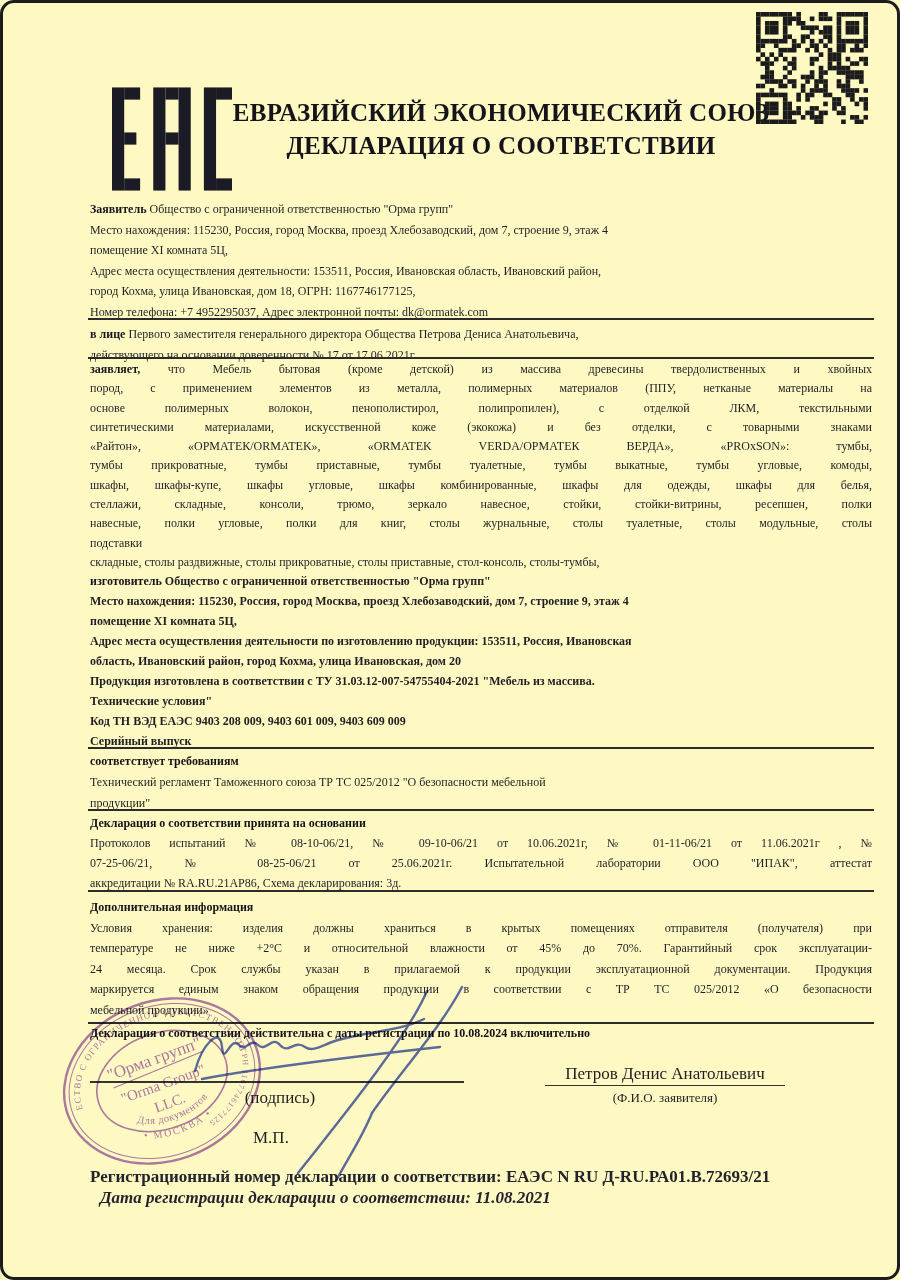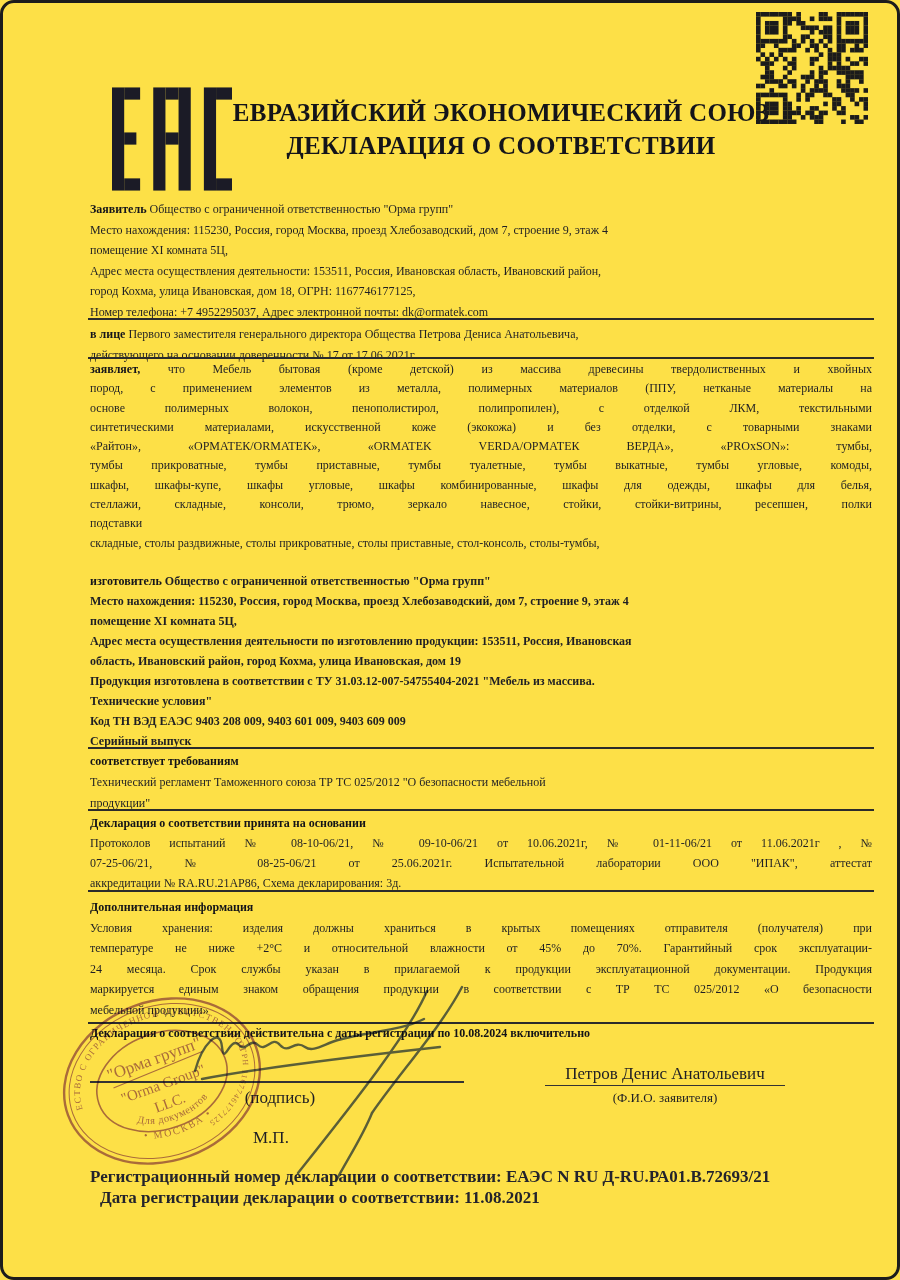--- a/index.html
+++ b/index.html
@@ -5,21 +5,21 @@
   * { margin:0; padding:0; box-sizing:border-box; }
   html,body { width:900px; height:1280px; }
   body {
     font-family: "Liberation Serif", "DejaVu Serif", serif;
     background:#ffffff; color:#1f1f24; position:relative; overflow:hidden;
   }
   .photo-frame {
     position:absolute; inset:0; border:3px solid #1c1c1c; border-radius:14px;
     pointer-events:none; z-index:50;
   }
-  .page { position:absolute; inset:0; background:#fde047; }
+  .page { position:absolute; inset:0; background:#fef9c3; }
 
   
   .eac-logo { position:absolute; left:112px; top:84px; }
   .title-block {
     position:absolute; left:228px; top:96px; width:546px; text-align:center;
     font-weight:bold; font-size:25px; line-height:33px; color:#14141a; letter-spacing:.3px;
   }
   .qr { position:absolute; left:756px; top:12px; }
 
   
@@ -47,21 +47,21 @@
   .fio-name { position:absolute; left:545px; top:1064px; width:240px; text-align:center;
               font-size:17px; border-bottom:1.5px solid #333; padding-bottom:1px; }
   .fio-caption { position:absolute; left:545px; top:1090px; width:240px; text-align:center; font-size:13px; }
 
   .stamp { position:absolute; left:56px; top:985px; mix-blend-mode:multiply; opacity:.85; }
   .autograph { position:absolute; left:140px; top:973px; mix-blend-mode:multiply; opacity:.9; }
 
   .reg-line1 { position:absolute; left:90px; top:1167px; width:782px;
                font-weight:bold; font-size:17px; color:#23232c; }
   .reg-line2 { position:absolute; left:100px; top:1188px; width:772px;
-               font-weight:bold; font-size:17px; color:#23232c; }
+               font-weight:bold; font-size:17px; color:#23232c;font-style:italic; }
 </style>
 </head>
 <body>
 
 <div class="page">
 
   <svg class="eac-logo" width="120" height="110" viewBox="0 0 128 110">
     <g fill="#1b1b26">
       <rect x="0" y="0" width="13" height="110"></rect>
         <rect x="13" y="0" width="17" height="13"></rect>
@@ -413,30 +413,31 @@
 
   <div class="sec sec-declares stretch">
       <div class="tline"><b>заявляет, </b>что Мебель бытовая (кроме детской) из массива древесины твердолиственных и хвойных</div>
       <div class="tline">пород, с применением элементов из металла, полимерных материалов (ППУ, нетканые материалы на</div>
       <div class="tline">основе полимерных волокон, пенополистирол, полипропилен), с отделкой ЛКМ, текстильными</div>
       <div class="tline">синтетическими материалами, искусственной коже (экокожа) и без отделки, с товарными знаками</div>
       <div class="tline">«Райтон», «ОРМАТЕК/ORMATEK», «ORMATEK VERDA/ОРМАТЕК ВЕРДА», «PROxSON»: тумбы,</div>
       <div class="tline">тумбы прикроватные, тумбы приставные, тумбы туалетные, тумбы выкатные, тумбы угловые, комоды,</div>
       <div class="tline">шкафы, шкафы-купе, шкафы угловые, шкафы комбинированные, шкафы для одежды, шкафы для белья,</div>
       <div class="tline">стеллажи, складные, консоли, трюмо, зеркало навесное, стойки, стойки-витрины, ресепшен, полки</div>
+      <div class="tline">навесные, полки угловые, полки для книг, столы журнальные, столы туалетные, столы модульные, столы</div>
       <div class="tline">подставки</div>
       <div class="tline">складные, столы раздвижные, столы прикроватные, столы приставные, стол-консоль, столы-тумбы,</div>
     </div>
 
   <div class="sec sec-manufacturer">
       <div class="tline"><b>изготовитель </b>Общество с ограниченной ответственностью "Орма групп"</div>
       <div class="tline">Место нахождения: 115230, Россия, город Москва, проезд Хлебозаводский, дом 7, строение 9, этаж 4</div>
       <div class="tline">помещение XI комната 5Ц,</div>
       <div class="tline">Адрес места осуществления деятельности по изготовлению продукции: 153511, Россия, Ивановская</div>
-      <div class="tline">область, Ивановский район, город Кохма, улица Ивановская, дом 19</div>
+      <div class="tline">область, Ивановский район, город Кохма, улица Ивановская, дом 20</div>
       <div class="tline">Продукция изготовлена в соответствии с ТУ 31.03.12-007-54755404-2021 "Мебель из массива.</div>
       <div class="tline">Технические условия"</div>
       <div class="tline">Код ТН ВЭД ЕАЭС  9403 208 009, 9403 601 009, 9403 609 009</div>
       <div class="tline">Серийный выпуск</div>
     </div>
 
   <div class="rule" style="top:747px"></div>
 
   <div class="sec sec-compliance">
     <div class="heading">соответствует требованиям</div>

